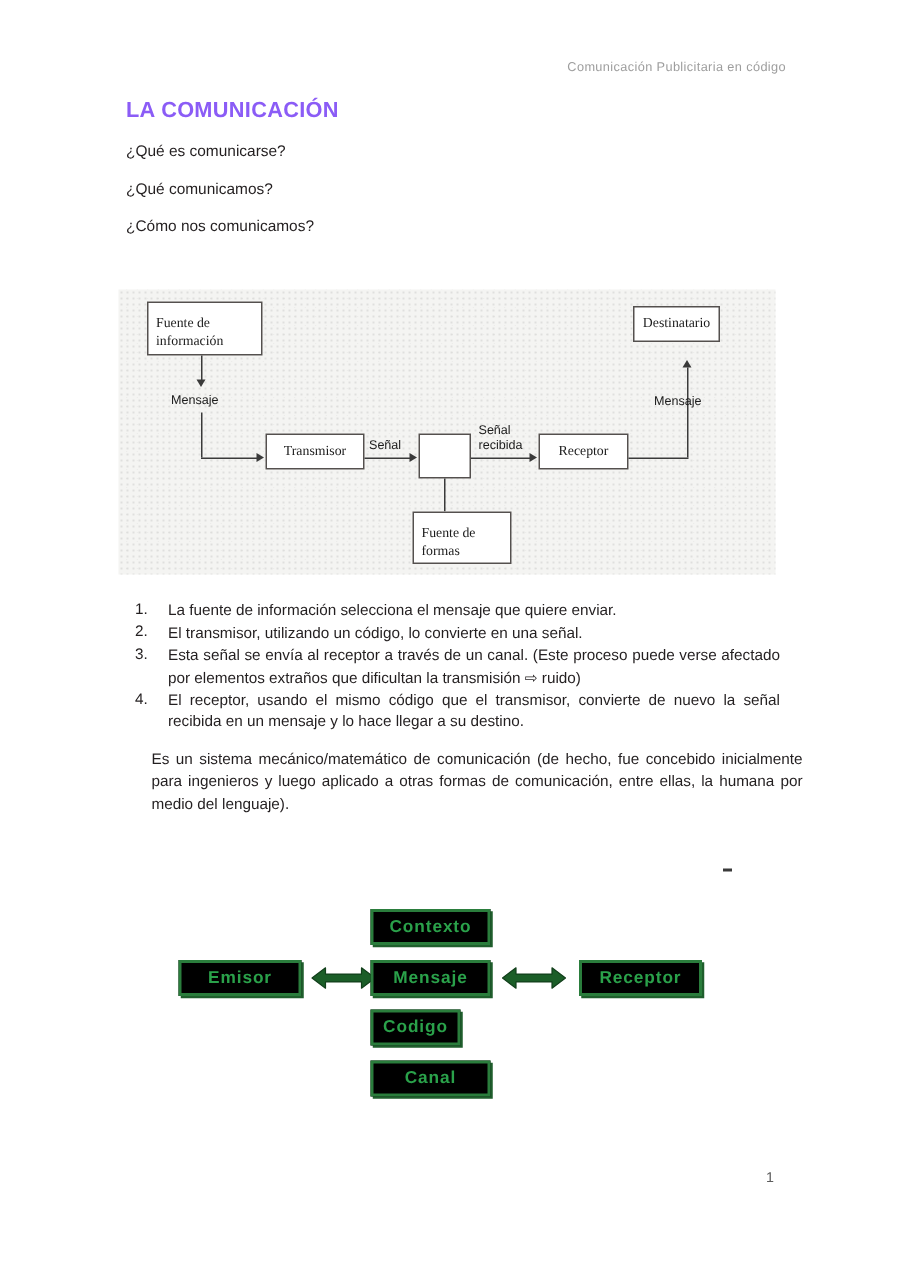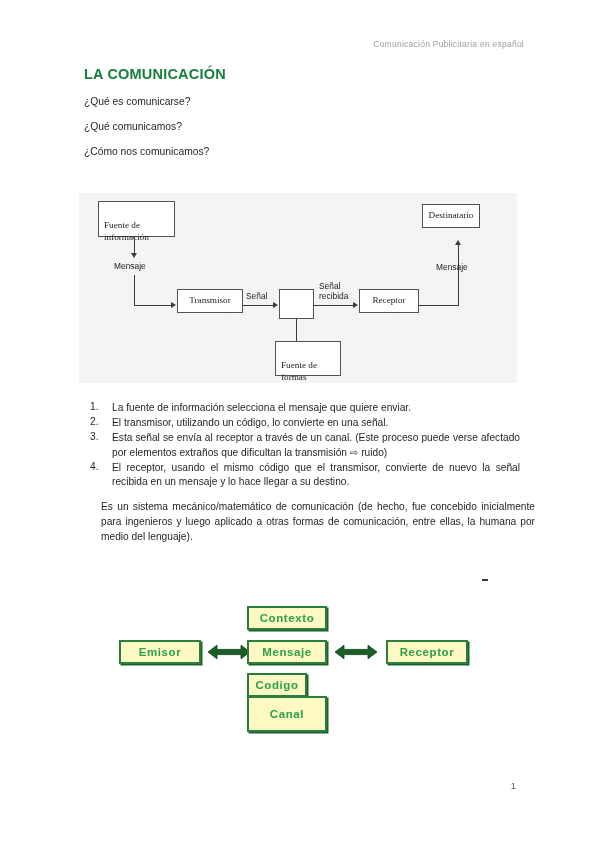--- a/index.html
+++ b/index.html
@@ -13,21 +13,21 @@
   
   .run-head{
     position:absolute;right:75px;top:39px;
     font-size:8.5px;color:#9d9d9d;letter-spacing:.25px;
     white-space:nowrap;
   }
 
   
   .doc-title{
     position:absolute;left:84px;top:66px;
-    font-size:14.5px;font-weight:bold;color:#15803d;
+    font-size:14.5px;font-weight:bold;color:#8b5cf6;
     letter-spacing:.2px;white-space:nowrap;
   }
   .q{
     position:absolute;left:84px;font-size:10.3px;color:#231f20;
     white-space:nowrap;
   }
   .q1{top:96px;}
   .q2{top:121px;}
   .q3{top:146px;}
 
@@ -60,21 +60,21 @@
     background-size:4px 4px, 7px 6px;
     background-position:0 0, 2px 3px;
   }
   .sbox{
     position:absolute;background:#ffffff;border:1px solid #54504e;
     font-family:"Liberation Serif", serif;
     font-size:9.2px;color:#1b1b1b;line-height:11.5px;
     box-sizing:border-box;
   }
   .sbox span{display:block;}
-  .sbox.pad{padding:18px 5px 0 5px;}
+  .sbox.pad{padding:8px 5px 0 5px;}
   .sbox.ctr{display:flex;align-items:center;justify-content:center;}
   .slabel{
     position:absolute;font-family:"Liberation Sans", sans-serif;
     font-size:8.4px;color:#1b1b1b;line-height:9.5px;white-space:nowrap;
   }
   .ln{position:absolute;background:#3a3a3a;}
   .ln.h{height:1px;}
   .ln.v{width:1px;}
   .ah-r{ 
     position:absolute;width:0;height:0;
@@ -100,41 +100,41 @@
   .nrow.j3 .ntxt, .nrow.j4 .ntxt{text-align:justify;}
 
   .para{
     position:absolute;left:101px;top:499px;width:434px;
     font-size:10.2px;color:#231f20;line-height:15px;text-align:justify;
   }
 
   
   .fig-jak{position:absolute;left:79px;top:595px;width:438px;height:145px;}
   .jbox{
-    position:absolute;border:2px solid #2a7d3c;background:#fef9c3;
+    position:absolute;border:2px solid #2a7d3c;background:#000000;
     display:flex;align-items:center;justify-content:center;
     font-family:"Liberation Sans", sans-serif;
     font-weight:bold;font-size:11.5px;color:#2aa14a;
     letter-spacing:.6px;box-sizing:border-box;
   }
   .jbox.shadow{box-shadow:1.5px 1.5px 0 #1f5e2c;}
   .jarrow{position:absolute;height:18px;width:46px;}
 
   
   .pageno{
     position:absolute;right:83px;top:780px;
     font-size:9.5px;color:#5c5c5c;
   }
 </style>
 </head>
 <body>
 
 <div class="page">
 
-  <div class="run-head">Comunicación Publicitaria en español</div>
+  <div class="run-head">Comunicación Publicitaria en código</div>
 
   <div class="doc-title">LA COMUNICACIÓN</div>
   <div class="q q1">¿Qué es comunicarse?</div>
   <div class="q q2">¿Qué comunicamos?</div>
   <div class="q q3">¿Cómo nos comunicamos?</div>
 
 
   <div class="fig-shannon">
 
     <div class="sbox pad" style="left:19px;top:8px;width:77px;height:36px;">
@@ -229,19 +229,19 @@
     <div class="jbox shadow" style="left:168px;top:45px;width:80px;height:24px;">Mensaje</div>
 
     <svg class="jarrow" viewBox="0 0 46 18" style="left:254px;top:48px;">
       <path d="M2 9 L11 2.2 L11 6.4 L35 6.4 L35 2.2 L44 9 L35 15.8 L35 11.6 L11 11.6 L11 15.8 Z" fill="#1b5e28" stroke="#123f1b" stroke-width="0.8" stroke-linejoin="round"></path>
     </svg>
 
     <div class="jbox shadow" style="left:307px;top:45px;width:82px;height:24px;">Receptor</div>
 
     <div class="jbox shadow" style="left:168px;top:78px;width:60px;height:24px;">Codigo</div>
 
-    <div class="jbox shadow" style="left:168px;top:101px;width:80px;height:36px;">Canal</div>
+    <div class="jbox shadow" style="left:168px;top:112px;width:80px;height:24px;">Canal</div>
 
   </div>
 
   <div class="pageno">1</div>
 
 </div>
 
 </body></html>

